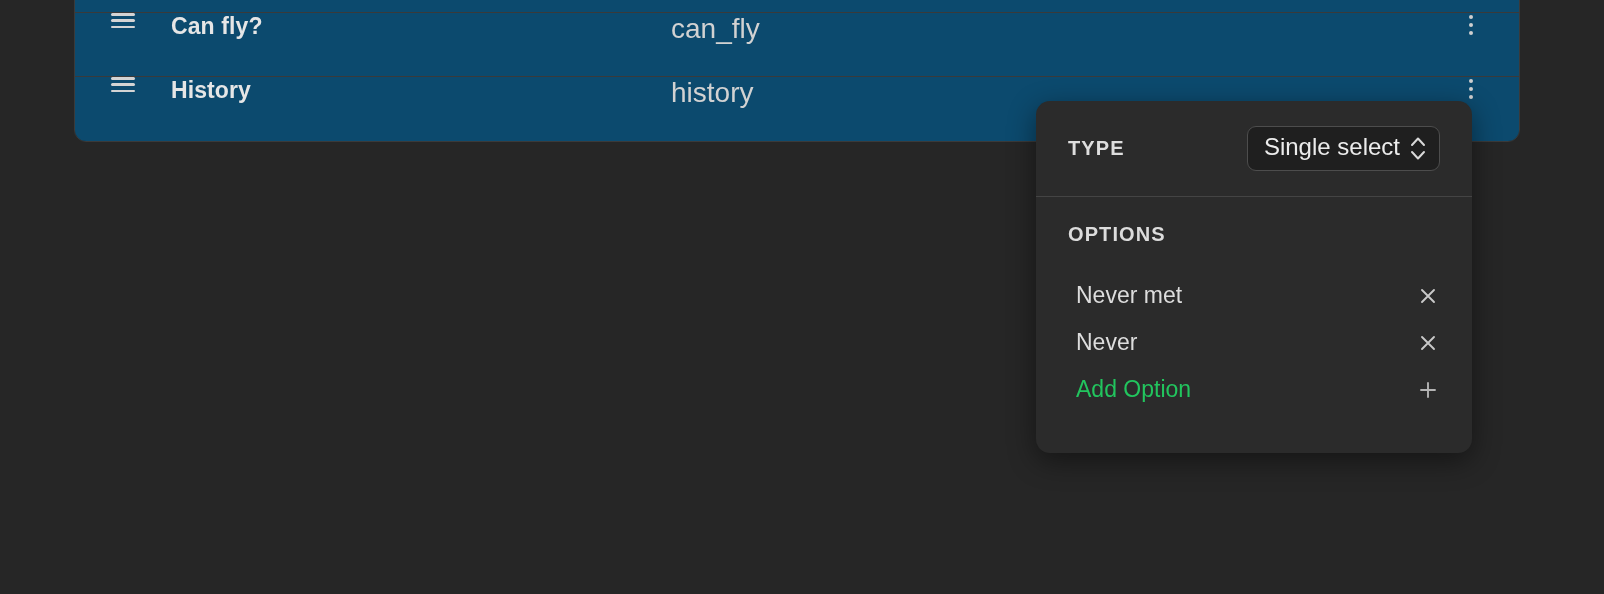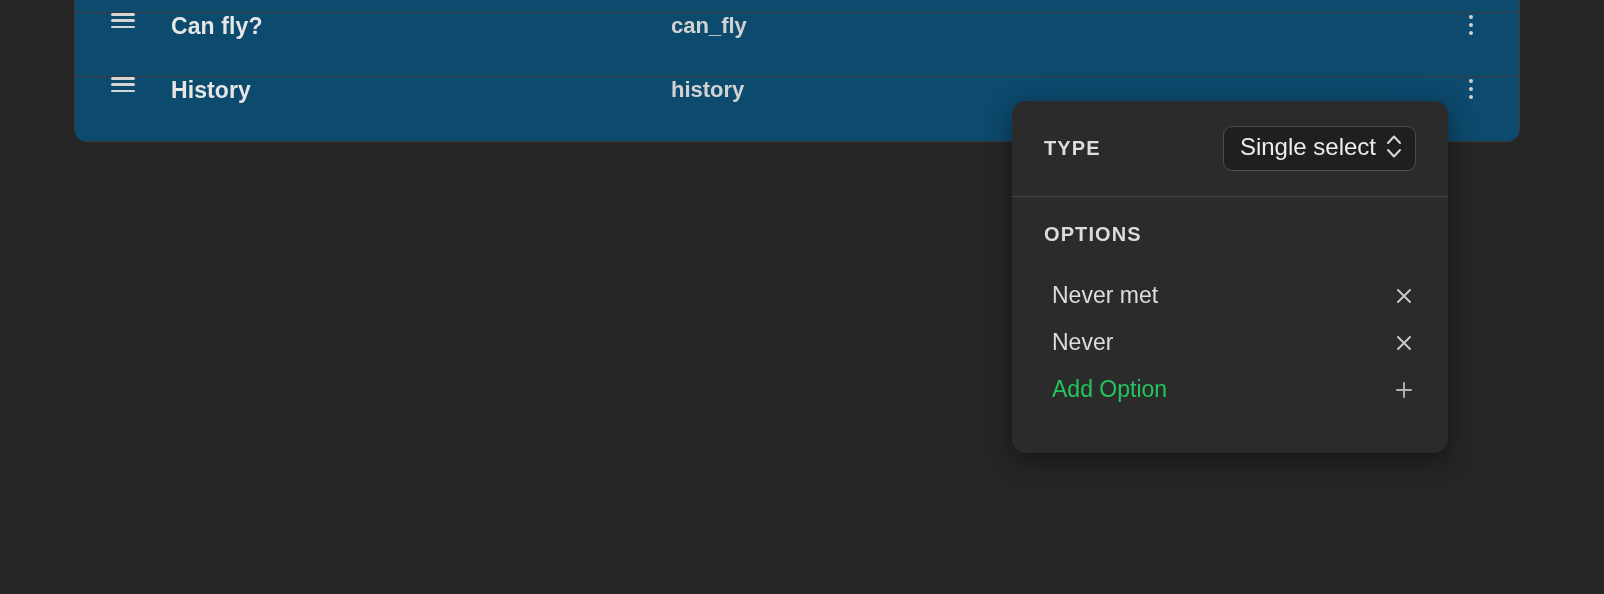--- a/index.html
+++ b/index.html
@@ -63,22 +63,22 @@
 
   .cell-label {
     flex: 0 0 500px;
     font-size: 23px;
     font-weight: 700;
     color: #e6e6e6;
     letter-spacing: 0.1px;
   }
   .cell-key {
     flex: 0 0 355px;
-    font-size: 22px;
-    font-weight: 700;
+    font-size: 28px;
+    font-weight: 400;
     color: #d2d2d2;
   }
   .cell-type {
     flex: 1 1 auto;
     display: flex;
     align-items: center;
     gap: 16px;
     color: #e2e2e2;
     font-size: 22px;
   }
@@ -103,21 +103,21 @@
     width: 4px;
     height: 4px;
     border-radius: 50%;
     background: #cfcfcf;
     display: block;
   }
 
   
   .type-popover {
     position: absolute;
-    left: 1012px;
+    left: 1036px;
     top: 101px;
     width: 436px;
     background: #2b2b2b;
     border-radius: 14px;
     box-shadow: 0 8px 28px rgba(0,0,0,0.45);
     box-sizing: border-box;
     overflow: hidden;
     z-index: 20;
   }
   .popover-type-row {
@@ -131,21 +131,21 @@
   .popover-type-label {
     font-size: 20px;
     font-weight: 700;
     letter-spacing: 1.1px;
     color: #dedede;
     flex: 0 0 auto;
   }
   .type-select {
     margin-left: auto;
     display: flex;
-    align-items: flex-start;
+    align-items: flex-end;
     gap: 10px;
     background: #1f1f1f;
     border: 1px solid #4d4d4d;
     border-radius: 9px;
     padding: 7px 13px 9px 16px;
     cursor: pointer;
   }
   .type-select-value {
     font-size: 24px;
     color: #ececec;

